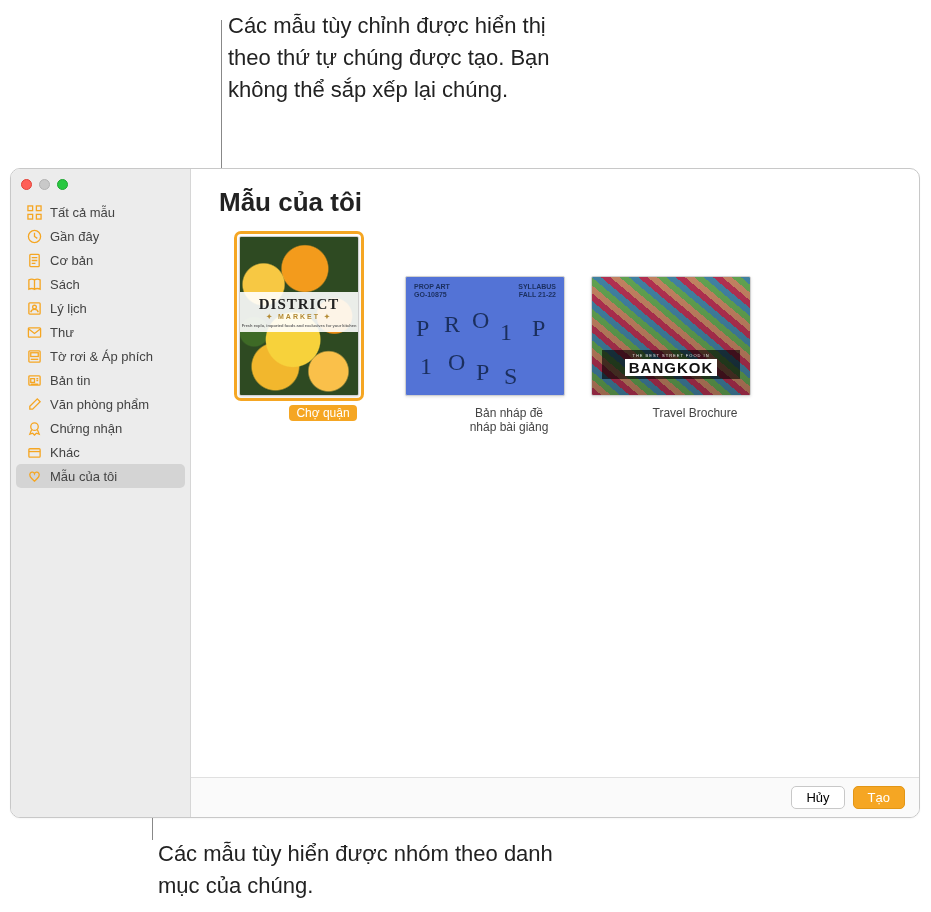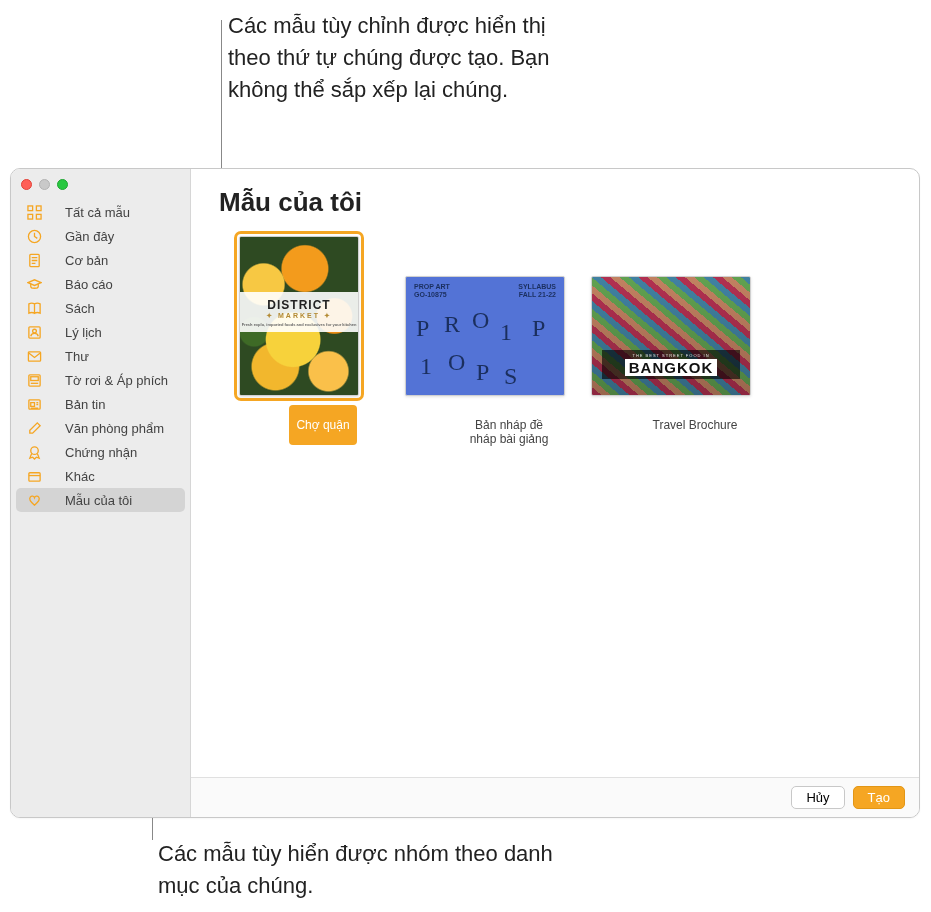--- a/index.html
+++ b/index.html
@@ -50,21 +50,21 @@
   }
   .traffic {
     display: flex; gap: 7px; padding: 4px 10px 10px 10px;
   }
   .dot { width: 11px; height: 11px; border-radius: 50%; }
   .dot.red { background: #ff5f57; border:1px solid #e24238;}
   .dot.yellow { background: #c9c9c9; border:1px solid #b3b3b3;}
   .dot.green { background: #28c840; border:1px solid #1fa532;}
   .side-item {
     display: flex; align-items: center;
-    gap: 23px;
+    gap: 8px;
     padding: 4px 10px;
     font-size: 13px;
     color: #434343;
     cursor: default;
     border-radius: 5px;
     margin: 0 5px;
   }
   .side-item.selected {
     background: #d4d4d4;
   }
@@ -108,21 +108,21 @@
   }
   .tmpl.landscape .thumb { width: 160px; height: 120px; margin-top: 40px; }
   .tmpl.selected .thumb {
     outline: 3px solid #f5a623;
     outline-offset: 2px;
   }
   .tmpl-label {
     margin-top: 9px;
     text-align: center;
     color: #444;
-    padding: 13px 7px;
+    padding: 1px 7px;
     border-radius: 4px;
     max-width: 160px;
     margin-left: 48px;
   }
   .tmpl.selected .tmpl-label {
     background: #f5a623;
     color: #fff;
   }
 
   
@@ -141,21 +141,21 @@
       radial-gradient(circle at 75% 85%, #fac04a 12%, transparent 13%),
       radial-gradient(circle at 12% 60%, #3e6a26 10%, transparent 11%),
       #2e4a22;
   }
   .district .band {
     position:absolute; left:0; right:0; top:55px; height:40px;
     background: rgba(255,255,255,0.9);
     display:flex; flex-direction:column; align-items:center; justify-content:center;
     font-weight:700; letter-spacing:1px;
   }
-  .district .band .t1 { font-size:12px; color:#222; }
+  .district .band .t1 { font-size:15px; color:#222;font-family:Liberation Serif, serif; }
   .district .band .t2 { font-size:7px; color:#b38a33; letter-spacing:2px; }
   .district .band .t3 { font-size:4px; color:#666; margin-top:2px; letter-spacing:0;}
 
   
   .thumb.props {
     background: #5373d6;
     color:#1b2f5e;
   }
   .props .hdr {
     position:absolute; top:6px; left:8px; font-size:7px; font-weight:700; line-height:1.1;
@@ -245,29 +245,20 @@
           <span>Gần đây</span>
         </div>
         <div class="side-item">
           <span class="side-icon">
             <svg viewBox="0 0 16 16">
               <rect x="3" y="1.5" width="10" height="13" rx="1"></rect>
               <path d="M5 5h6M5 8h6M5 11h4"></path>
             </svg>
           </span>
           <span>Cơ bản</span>
-        </div>
-        <div class="side-item">
-          <span class="side-icon">
-            <svg viewBox="0 0 16 16">
-              <path d="M1 6l7-3 7 3-7 3z"></path>
-              <path d="M4 7v3c0 1 2 2 4 2s4-1 4-2V7"></path>
-            </svg>
-          </span>
-          <span>Báo cáo</span>
         </div>
         <div class="side-item">
           <span class="side-icon">
             <svg viewBox="0 0 16 16">
               <path d="M2 3c2-1 4-1 6 0v10c-2-1-4-1-6 0zM14 3c-2-1-4-1-6 0v10c2-1 4-1 6 0z"></path>
             </svg>
           </span>
           <span>Sách</span>
         </div>
         <div class="side-item">

